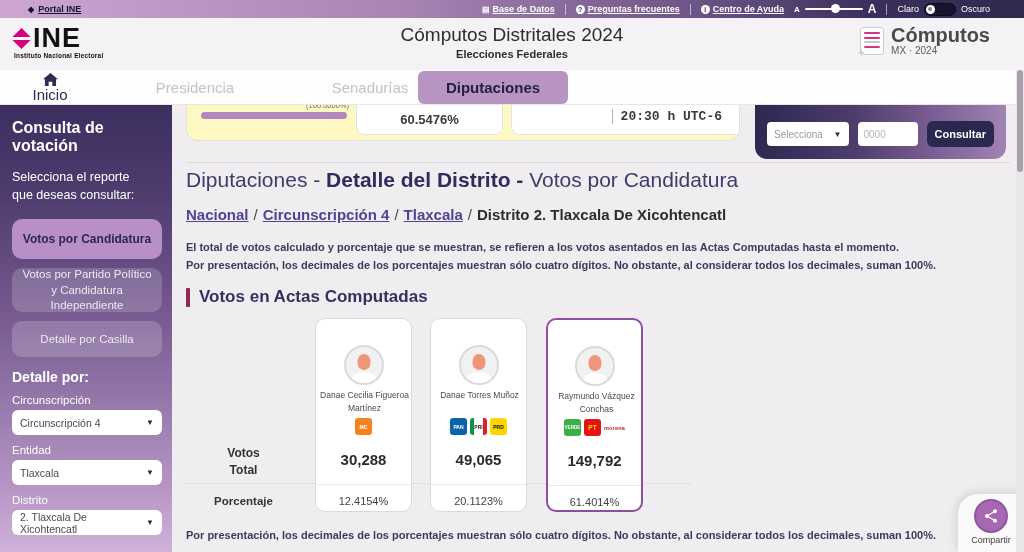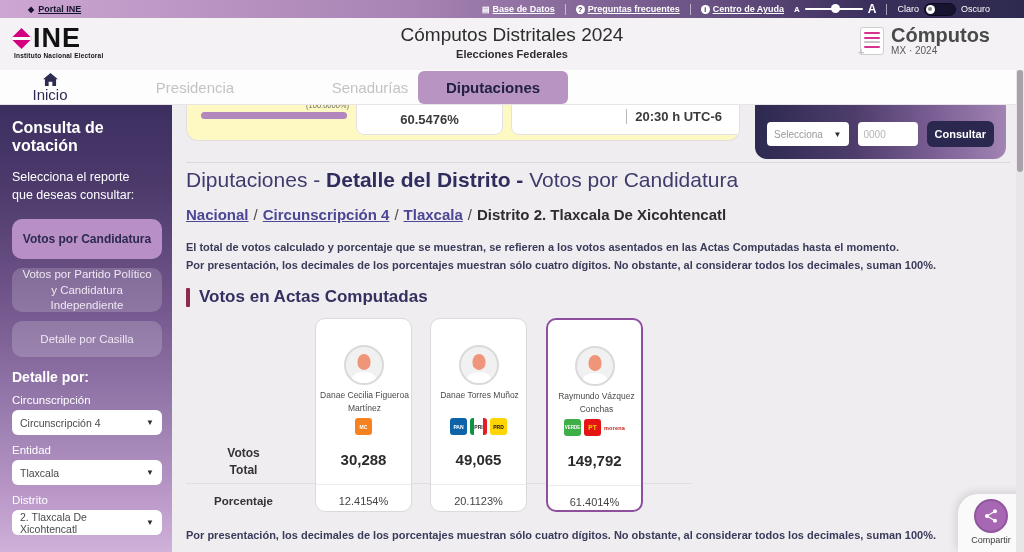--- a/index.html
+++ b/index.html
@@ -79,21 +79,21 @@
   
   .main { position:absolute; left:172px; top:105px; width:852px; height:447px; background:#f0edf0; overflow:hidden; }
 
   .peek { position:absolute; left:14px; top:0; width:554px; height:36px; background:#fef9c3;
     border:1px solid #e2dfe2; border-top:none; border-radius:0 0 12px 12px; overflow:hidden; }
   .pp-prog { position:absolute; left:14px; top:-4px; width:148px; }
   .pp-pct { font-size:7.5px; color:#6a6a6a; text-align:right; }
   .pp-bar { margin-top:2px; width:146px; height:7px; background:#b287bd; border-radius:4px; }
   .pp-card { position:absolute; top:-10px; height:40px; background:#fff; border:1px solid #e4e1e4; border-radius:8px; }
   .pp-c1 { left:169px; width:147px; text-align:center; font-size:13px; font-weight:bold; color:#3a3a3a; padding-top:16px; }
-  .pp-c2 { left:324px; width:242px; overflow:hidden; }
+  .pp-c2 { left:324px; width:242px; overflow:hidden;font-family:Liberation Mono, monospace; }
   .pp-time { position:absolute; right:30px; top:13px; font-size:13px; font-weight:bold; color:#3a3a3a;
     border-left:1px solid #b9b6b9; padding-left:8px; }
 
   .qsearch { position:absolute; left:583px; top:-10px; width:251px; height:64px; border-radius:12px;
     background:linear-gradient(90deg,#2c2950 0%,#4e3d6c 40%,#7c5f95 72%,#a184b3 100%);
     display:flex; align-items:center; gap:9px; padding:14px 12px 0 12px; }
   .qs-select { width:94px; height:24px; background:#fff; border-radius:4px; display:flex; align-items:center;
     padding:0 7px; font-size:10px; color:#9a9a9a; cursor:pointer; }
   .qs-select .chev { margin-left:auto; color:#2b2b2b; font-size:8px; }
   .qs-input { width:60px; height:24px; border:none; border-radius:4px; font-size:10px; padding:0 6px;

